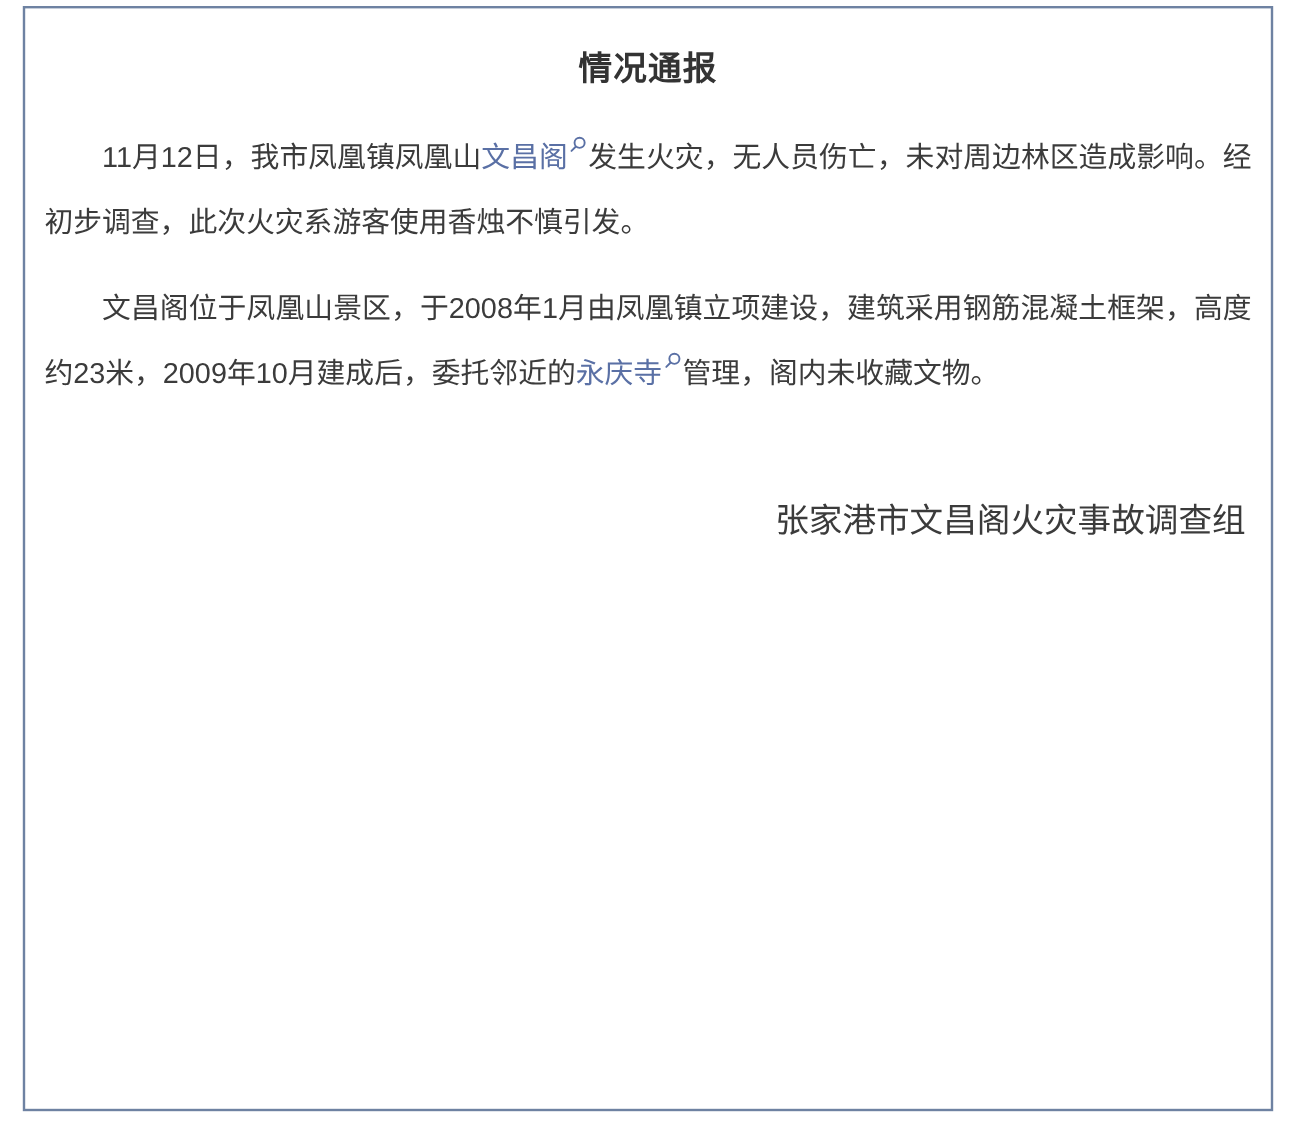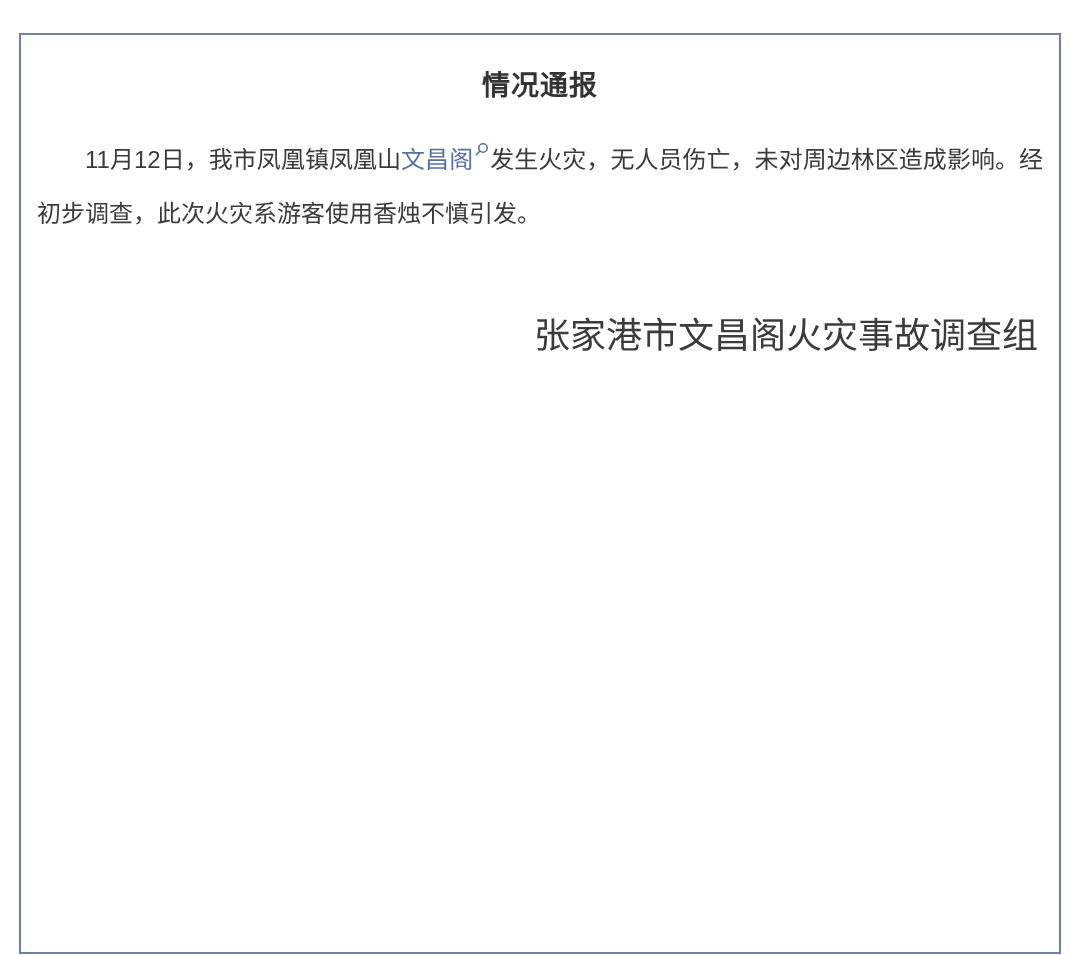--- a/index.html
+++ b/index.html
@@ -12,21 +12,21 @@
   *{box-sizing:border-box;margin:0;padding:0;}
   html,body{background:var(--c-bg);}
   body{
     width:1080px;height:955px;
     font-family:"Liberation Sans","DejaVu Sans",sans-serif;
     color:var(--c-text);
     overflow:hidden;
   }
   .doc{
     position:absolute;
-    left:19px;top:33px;
+    left:19px;top:5px;
     width:1042px;height:921px;
     border:2px solid var(--c-border);
     background:var(--c-bg);
     padding:33px 16px 0 16px;
   }
   .doc-title{
     text-align:center;
     font-size:28px;
     font-weight:bold;
     color:var(--c-title);
@@ -51,40 +51,46 @@
   .search-sup{
     display:inline-block;
     width:15px;height:15px;
     transform:translateY(-11px);
     margin:0 1px 0 1px;
   }
   .search-sup svg{display:block;width:15px;height:15px;}
   .sign-block{
     margin-top:70px;
     text-align:right;
-    font-size:36px;
+    font-size:28px;
     line-height:50px;
   }
   .sig-name{display:block;margin-right:5px;}
   .sig-date{display:block;margin-right:72px;}
 </style>
 </head>
 <body>
 
 <div class="doc">
 
   <div class="doc-title">情况通报</div>
 
   <p>
     <span>11月12日，我市凤凰镇凤凰山</span><a class="entity-link">文昌阁</a><span class="search-sup"><svg viewBox="0 0 16 16" fill="none" stroke="#5a70a5" stroke-width="1.7" stroke-linecap="round">
           <circle cx="9.6" cy="6.4" r="4.5"></circle>
           <line x1="6.1" y1="9.9" x2="2.4" y2="13.6"></line>
         </svg></span><span>发生火灾，无人员伤亡，未对周边林区造成影响。经初步调查，此次火灾系游客使用香烛不慎引发。</span>
   </p>
 
+  <p>
+    <span>文昌阁位于凤凰山景区，于2008年1月由凤凰镇立项建设，建筑采用钢筋混凝土框架，高度约23米，2009年10月建成后，委托邻近的</span><a class="entity-link">永庆寺</a><span class="search-sup"><svg viewBox="0 0 16 16" fill="none" stroke="#5a70a5" stroke-width="1.7" stroke-linecap="round">
+          <circle cx="9.6" cy="6.4" r="4.5"></circle>
+          <line x1="6.1" y1="9.9" x2="2.4" y2="13.6"></line>
+        </svg></span><span>管理，阁内未收藏文物。</span>
+  </p>
 
 
 
   <div class="sign-block">
     <span class="sig-name">张家港市文昌阁火灾事故调查组</span>
   </div>
 
 </div>
 
 </body></html>

